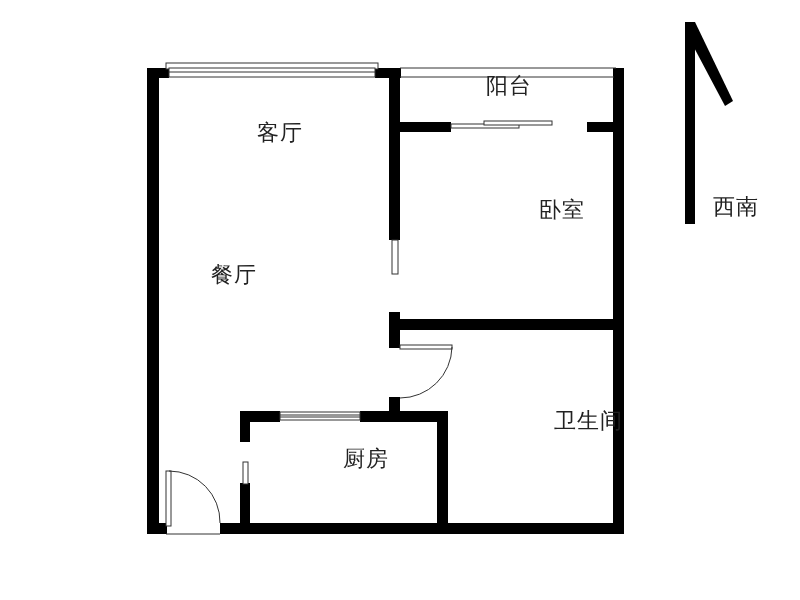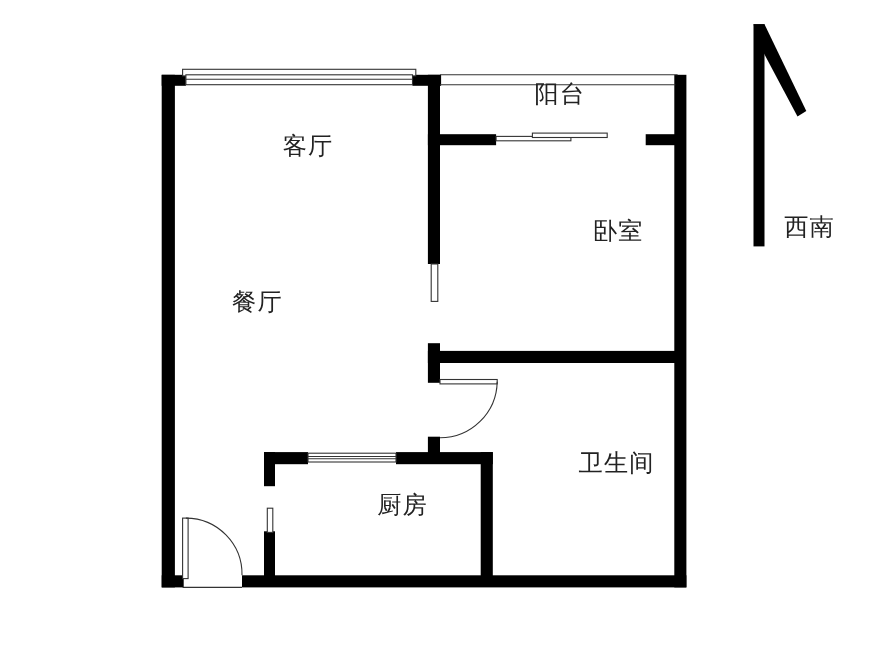--- a/index.html
+++ b/index.html
@@ -78,15 +78,15 @@
   <g fill="#000">
     <rect x="685" y="22" width="10" height="202"></rect>
     <polygon points="685,22 695,22 733,101 725,106 690,40"></polygon>
   </g>
 </svg>
 
 <span class="label" style="left:257px;top:118px;">客厅</span>
 <span class="label" style="left:486px;top:71px;font-family:Liberation Serif, serif;">阳台</span>
 <span class="label" style="left:539px;top:195px;">卧室</span>
 <span class="label" style="left:211px;top:248px;margin-top:12px;">餐厅</span>
-<span class="label" style="left:526px;top:406px;text-align:right;">卫生间</span>
+<span class="label" style="left:554px;top:406px;text-align:right;">卫生间</span>
 <span class="label" style="left:343px;top:444px;">厨房</span>
 <span class="label" style="left:713px;top:192px;">西南</span>
 
 </body></html>

